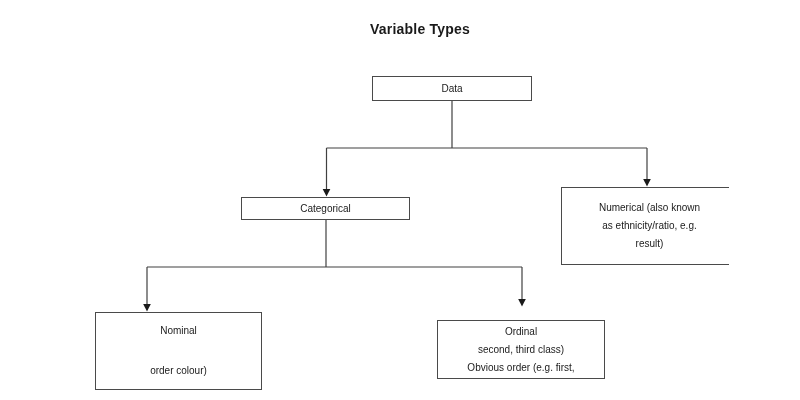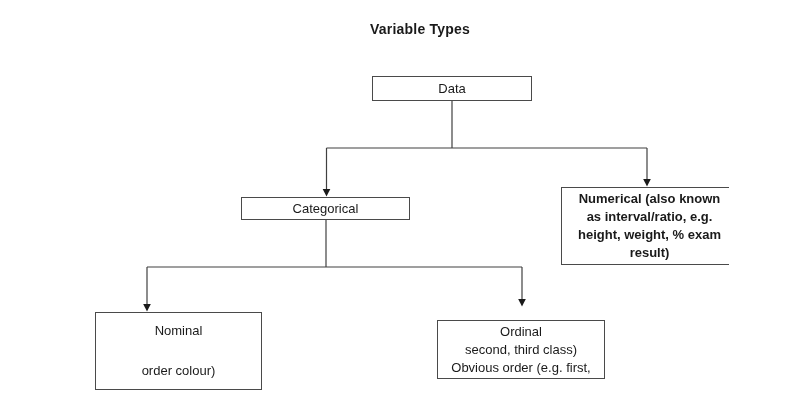--- a/index.html
+++ b/index.html
@@ -33,27 +33,27 @@
   .node {
     position: absolute;
     box-sizing: border-box;
     border: 1px solid #4a4a4a;
     background: #ffffff;
     display: flex;
     flex-direction: column;
     justify-content: center;
     align-items: center;
     text-align: center;
-    font-size: 13px;
+    font-size: 10px;
     line-height: 18px;
     color: #1a1a1a;
   }
   .node-data        { left: 372px; top: 76px;  width: 160px; height: 25px; }
   .node-categorical { left: 241px; top: 197px; width: 169px; height: 23px; }
-  .node-numerical   { left: 561px; top: 187px; width: 177px; height: 78px; font-weight: bold; }
+  .node-numerical   { left: 561px; top: 187px; width: 177px; height: 78px; }
   .node-nominal     { left: 95px;  top: 312px; width: 167px; height: 78px; gap: 22px; }
   .node-ordinal     { left: 437px; top: 308px; width: 168px; height: 59px; margin-top: 12px; }
   .node .line { white-space: nowrap; }
 </style>
 </head>
 <body>
 
 <div class="canvas">
 
   <div class="diagram-title">Variable Types</div>
@@ -86,22 +86,21 @@
   <div class="node node-data">
     <div class="line">Data</div>
   </div>
 
   <div class="node node-categorical">
     <div class="line">Categorical</div>
   </div>
 
   <div class="node node-numerical">
     <div class="line">Numerical (also known</div>
-    <div class="line">as interval/ratio, e.g.</div>
-    <div class="line">height, weight, % exam</div>
+    <div class="line">as ethnicity/ratio, e.g.</div>
     <div class="line">result)</div>
   </div>
 
   <div class="node node-nominal">
     <div class="line">Nominal</div>
     <div class="line">order colour)</div>
   </div>
 
   <div class="node node-ordinal">
     <div class="line">Ordinal</div>

